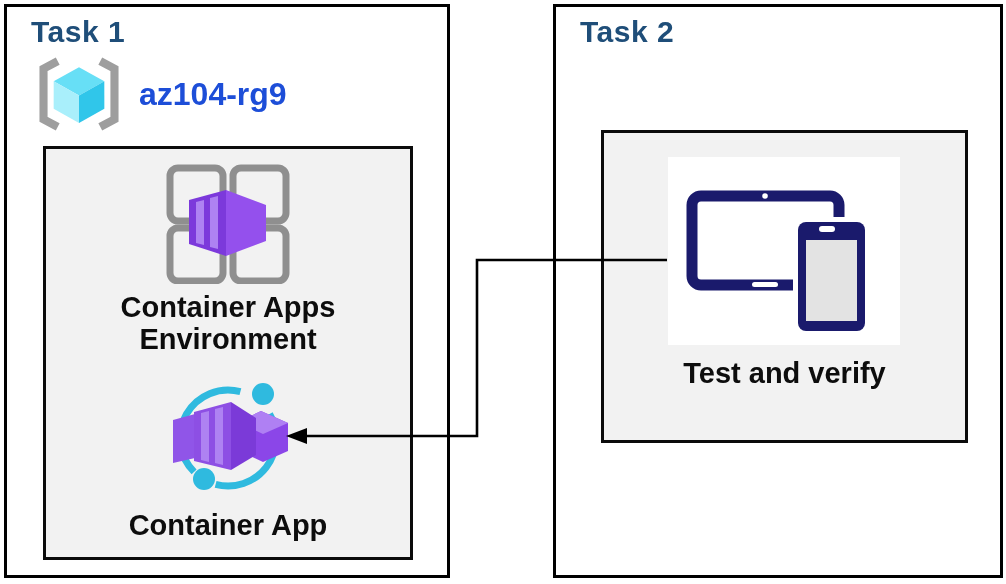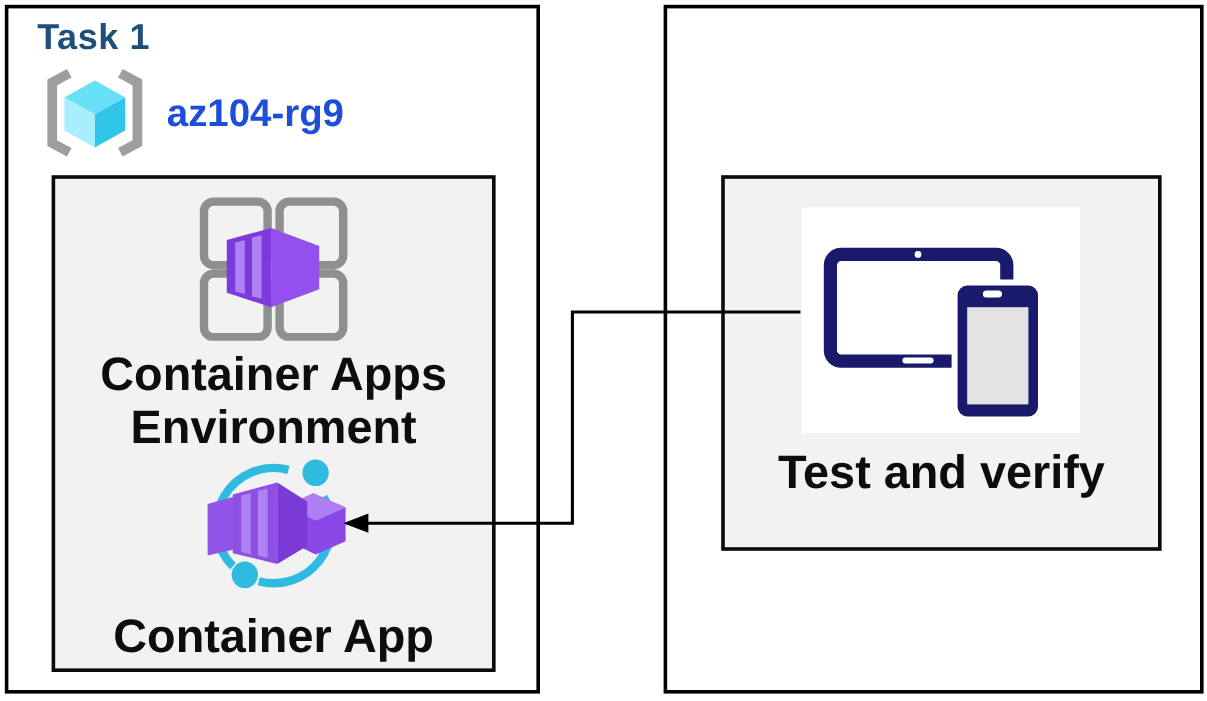--- a/index.html
+++ b/index.html
@@ -8,23 +8,23 @@
     font-family:"Liberation Sans", sans-serif;font-weight:bold;
   }
   .task-box{position:absolute;top:4px;background:#fff;border:3px solid #000;box-sizing:border-box;height:574px;}
   .task-box.t1{left:4px;width:446px;}
   .task-box.t2{left:553px;width:450px;}
   .task-title{position:absolute;left:24px;top:8px;font-size:30px;color:#1F4E79;letter-spacing:.5px;}
   .rg-row{position:absolute;left:28px;top:50px;display:flex;align-items:center;gap:16px;}
   .rg-name{font-size:32px;color:#1d4ed8;}
   .inner-box{position:absolute;background:#F2F2F2;border:3px solid #0b0b0b;box-sizing:border-box;}
   .inner1{left:36px;top:139px;width:370px;height:414px;}
-  .inner2{left:45px;top:139px;width:367px;height:313px;}
+  .inner2{left:45px;top:123px;width:367px;height:313px;}
   .centered-x{position:absolute;left:50%;transform:translateX(-50%);}
-  .label{position:absolute;width:100%;text-align:center;color:#0d0d0d;font-size:39px;line-height:1.12;}
+  .label{position:absolute;width:100%;text-align:center;color:#0d0d0d;font-size:29px;line-height:1.12;}
   .env-icon{top:15px;}
   .env-label{top:142px;}
   .app-icon{top:232px;}
   .app-label{top:360px;}
   .device-card{position:absolute;left:64px;top:24px;width:232px;height:188px;background:#fff;}
   .device-card svg{display:block;width:100%;height:100%;}
   .test-label{top:224px;}
   .connector{position:absolute;left:0;top:0;pointer-events:none;}
 </style>
 </head>
@@ -75,20 +75,21 @@
         <polygon points="52,28 60,26 60,84 52,82" fill="#AE82F2"></polygon>
         <circle cx="100" cy="13" r="11" fill="#2FBADF"></circle>
         <circle cx="41" cy="98" r="11" fill="#2FBADF"></circle>
       </svg>
 
       <div class="label app-label">Container App</div>
     </div>
   </div>
 
   <div class="task-box t2">
+    <div class="task-title">Task 2</div>
 
     <div class="inner-box inner2">
       <div class="device-card">
         <svg viewBox="0 0 232 188">
 
           <rect x="24" y="39" width="147" height="89" rx="9" fill="#fff" stroke="#1A1A6C" stroke-width="11"></rect>
           <circle cx="97" cy="39" r="2.8" fill="#fff"></circle>
           <rect x="84" y="125" width="26" height="5" rx="2.5" fill="#fff"></rect>
 
           <rect x="125" y="60" width="77" height="119" rx="11" fill="#fff"></rect>

